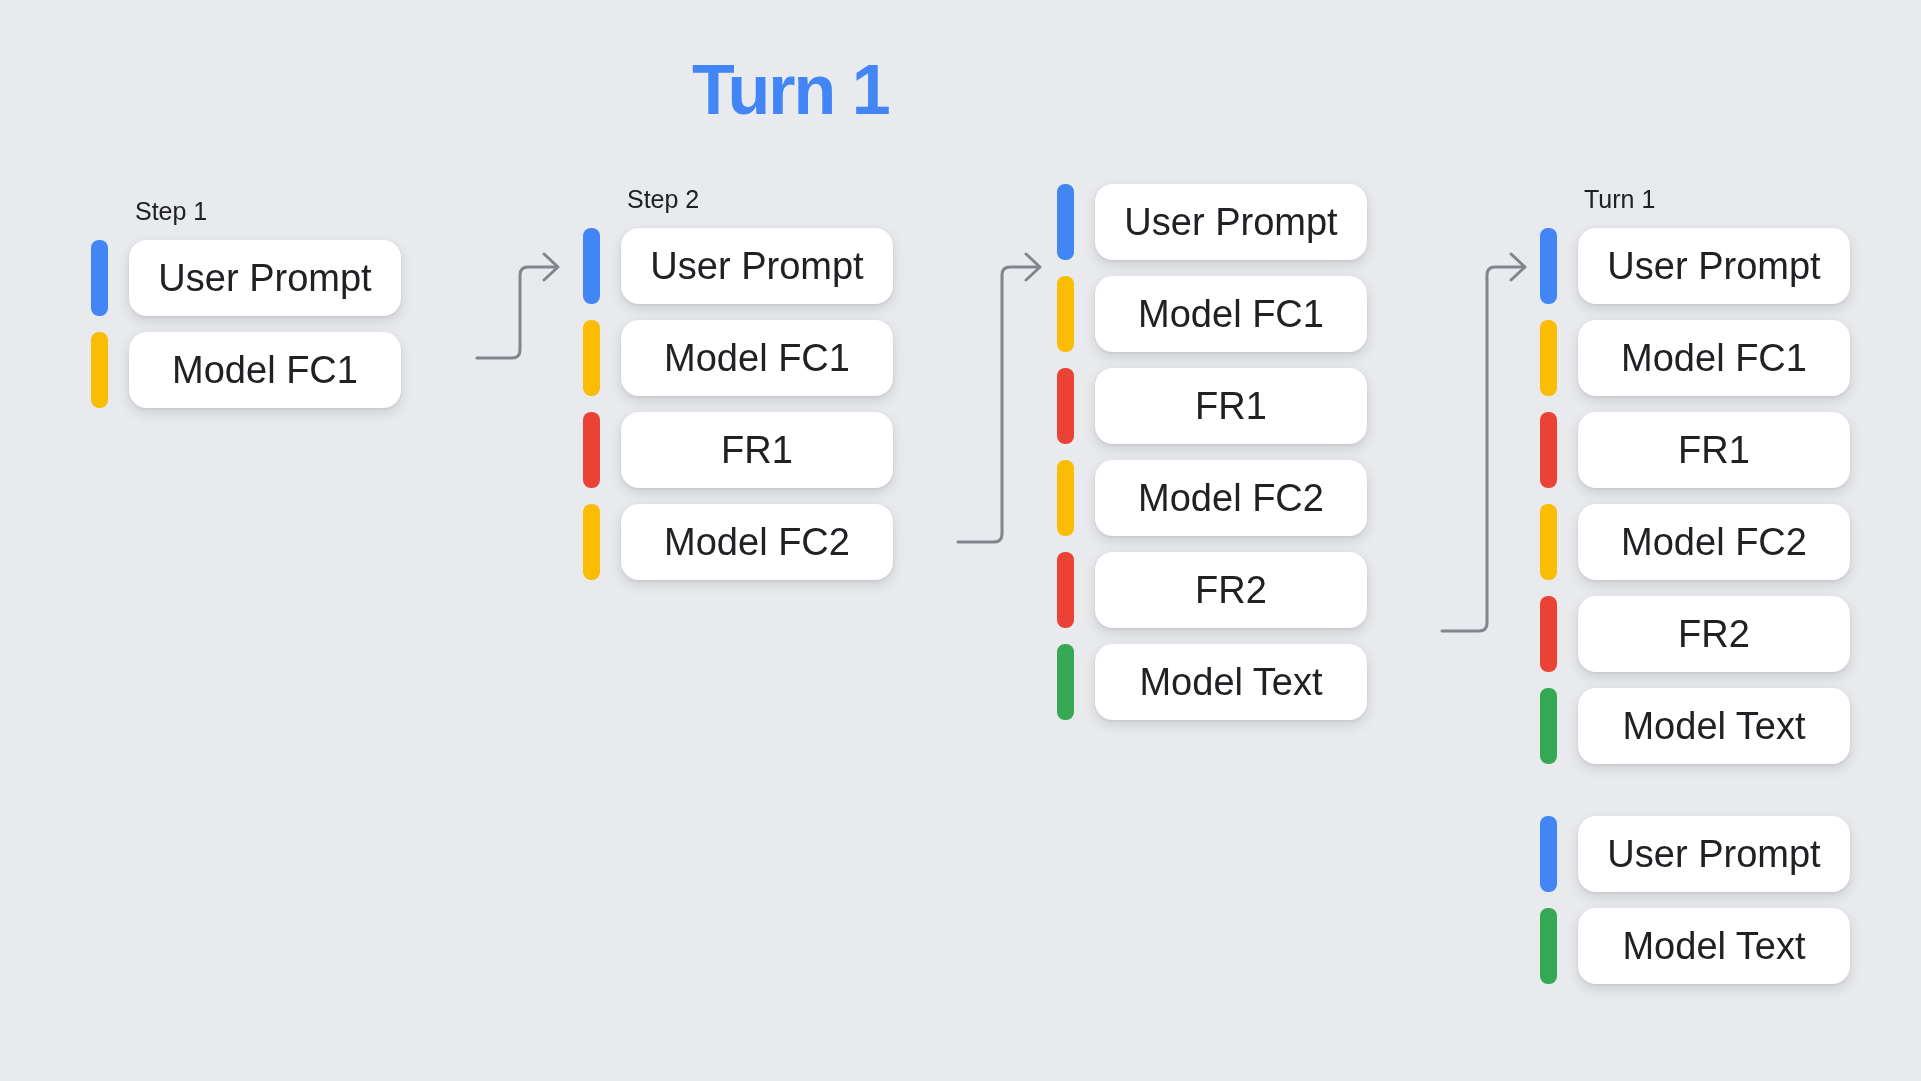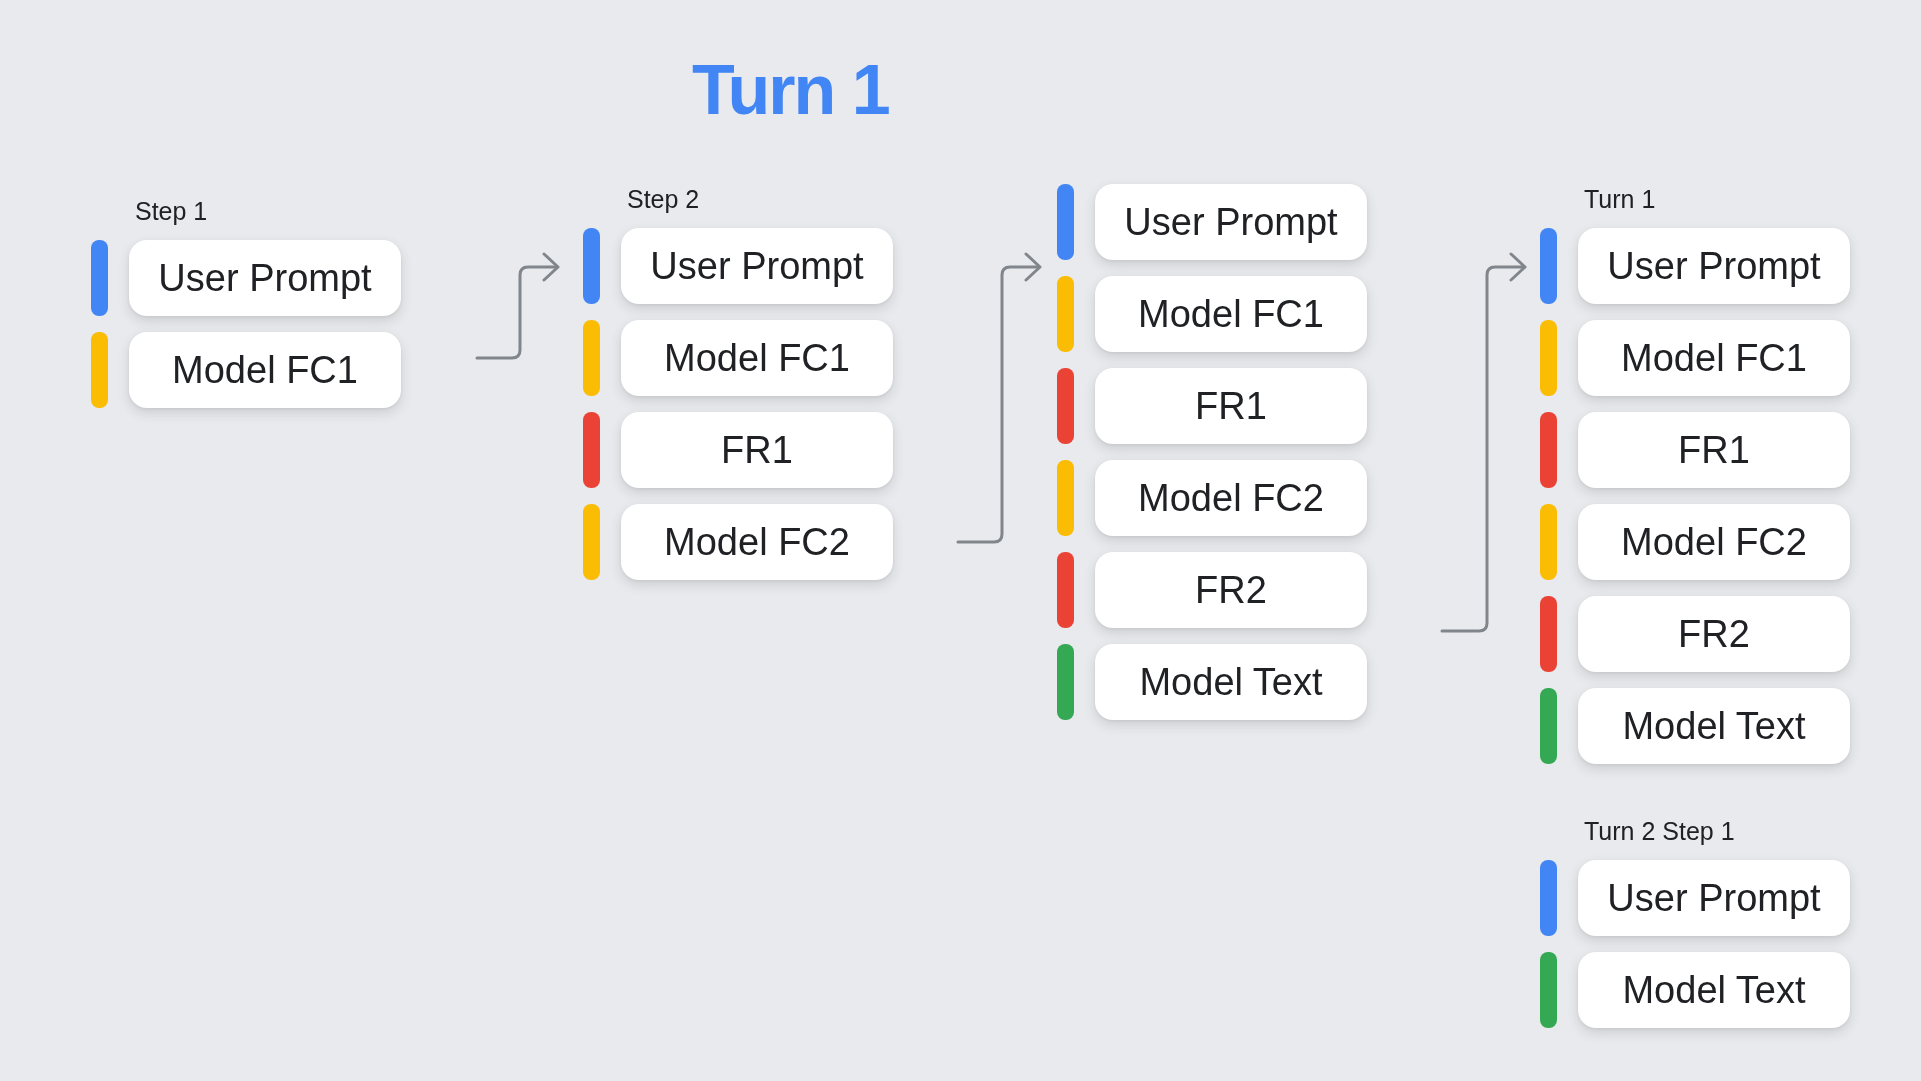--- a/index.html
+++ b/index.html
@@ -180,21 +180,20 @@
       <div class="row">
         <div class="bar" style="background: rgb(234, 67, 53);"></div>
         <div class="card">FR2</div>
       </div>
       <div class="row">
         <div class="bar" style="background: rgb(52, 168, 83);"></div>
         <div class="card">Model Text</div>
       </div>
     </div>
   <div class="group group-4">
-      <div class="group-label">Turn 2 Step 1</div>
       <div class="row">
         <div class="bar" style="background: rgb(66, 133, 244);"></div>
         <div class="card">User Prompt</div>
       </div>
       <div class="row">
         <div class="bar" style="background: rgb(52, 168, 83);"></div>
         <div class="card">Model Text</div>
       </div>
     </div>
 

